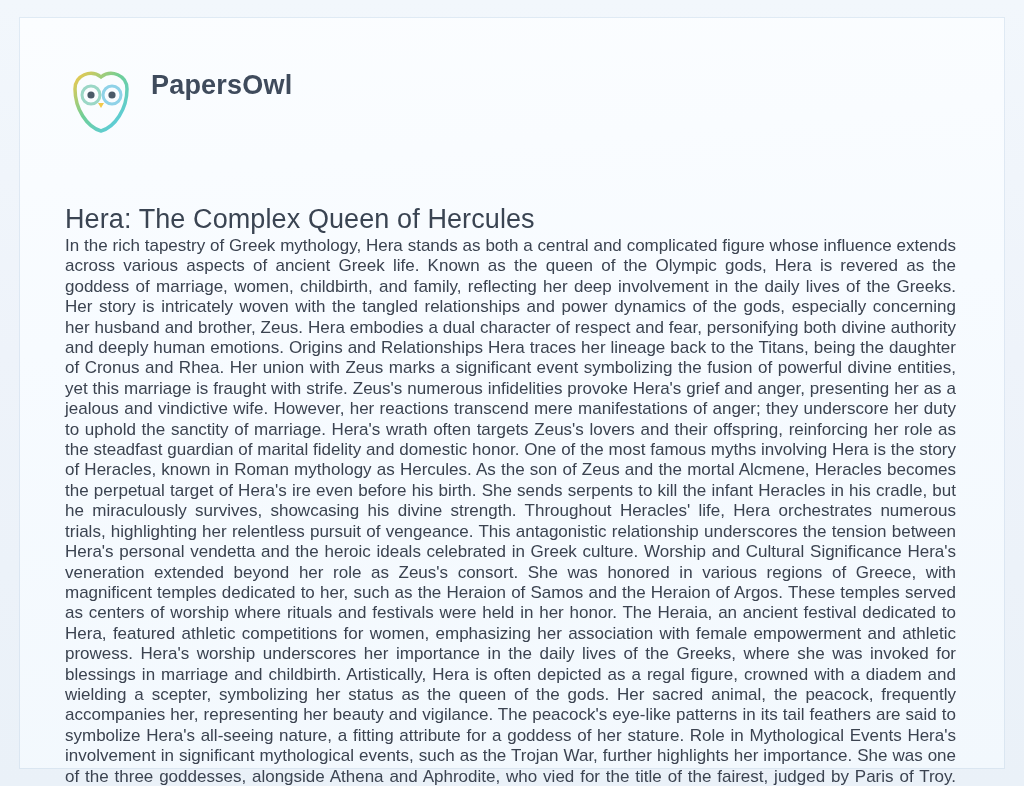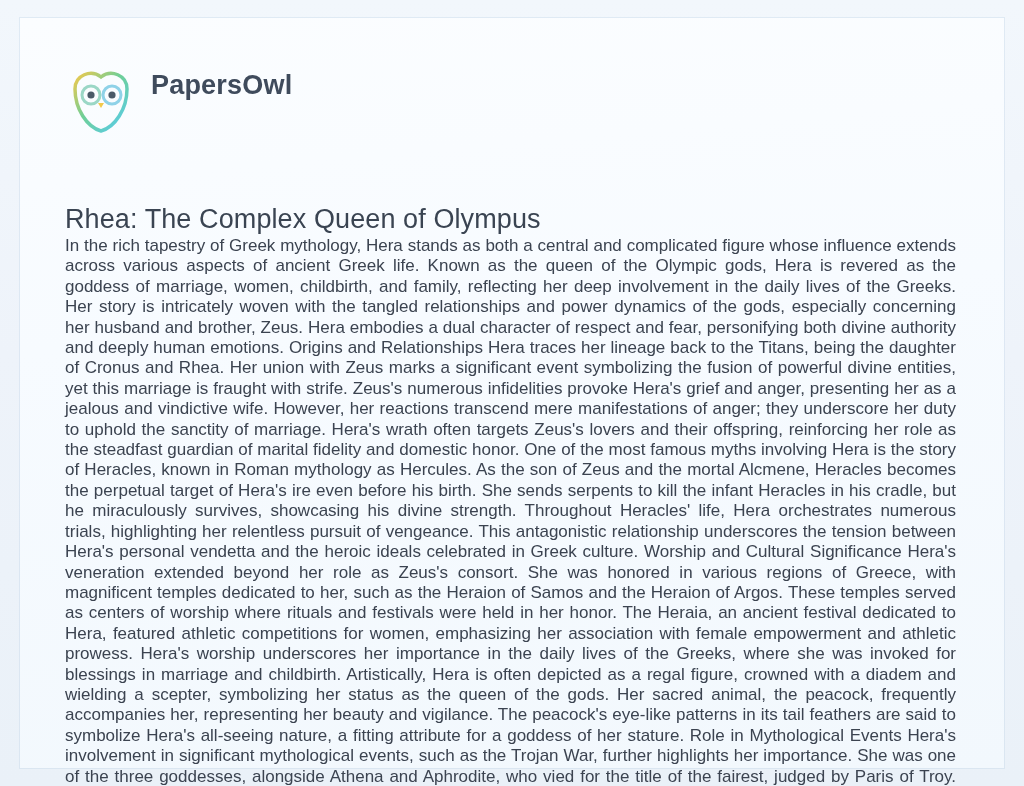--- a/index.html
+++ b/index.html
@@ -115,18 +115,18 @@
           <circle cx="26" cy="30" r="3.6" fill="#4b5a68"></circle>
           <circle cx="47" cy="30" r="3.6" fill="#4b5a68"></circle>
           <path d="M33 38 L36 43 L39 38 Z" fill="#f2c94c"></path>
         </svg>
       </div>
       <div class="brand-block">
         <div class="brand-name">PapersOwl</div>
       </div>
     </div>
 
-    <h1 class="doc-title">Rhea: The Complex Queen of Olympus</h1>
+    <h1 class="doc-title">Hera: The Complex Queen of Hercules</h1>
 
     <div class="doc-body">In the rich tapestry of Greek mythology, Hera stands as both a central and complicated figure whose influence extends across various aspects of ancient Greek life. Known as the queen of the Olympic gods, Hera is revered as the goddess of marriage, women, childbirth, and family, reflecting her deep involvement in the daily lives of the Greeks. Her story is intricately woven with the tangled relationships and power dynamics of the gods, especially concerning her husband and brother, Zeus. Hera embodies a dual character of respect and fear, personifying both divine authority and deeply human emotions. Origins and Relationships Hera traces her lineage back to the Titans, being the daughter of Cronus and Rhea. Her union with Zeus marks a significant event symbolizing the fusion of powerful divine entities, yet this marriage is fraught with strife. Zeus's numerous infidelities provoke Hera's grief and anger, presenting her as a jealous and vindictive wife. However, her reactions transcend mere manifestations of anger; they underscore her duty to uphold the sanctity of marriage. Hera's wrath often targets Zeus's lovers and their offspring, reinforcing her role as the steadfast guardian of marital fidelity and domestic honor. One of the most famous myths involving Hera is the story of Heracles, known in Roman mythology as Hercules. As the son of Zeus and the mortal Alcmene, Heracles becomes the perpetual target of Hera's ire even before his birth. She sends serpents to kill the infant Heracles in his cradle, but he miraculously survives, showcasing his divine strength. Throughout Heracles' life, Hera orchestrates numerous trials, highlighting her relentless pursuit of vengeance. This antagonistic relationship underscores the tension between Hera's personal vendetta and the heroic ideals celebrated in Greek culture. Worship and Cultural Significance Hera's veneration extended beyond her role as Zeus's consort. She was honored in various regions of Greece, with magnificent temples dedicated to her, such as the Heraion of Samos and the Heraion of Argos. These temples served as centers of worship where rituals and festivals were held in her honor. The Heraia, an ancient festival dedicated to Hera, featured athletic competitions for women, emphasizing her association with female empowerment and athletic prowess. Hera's worship underscores her importance in the daily lives of the Greeks, where she was invoked for blessings in marriage and childbirth. Artistically, Hera is often depicted as a regal figure, crowned with a diadem and wielding a scepter, symbolizing her status as the queen of the gods. Her sacred animal, the peacock, frequently accompanies her, representing her beauty and vigilance. The peacock's eye-like patterns in its tail feathers are said to symbolize Hera's all-seeing nature, a fitting attribute for a goddess of her stature. Role in Mythological Events Hera's involvement in significant mythological events, such as the Trojan War, further highlights her importance. She was one of the three goddesses, alongside Athena and Aphrodite, who vied for the title of the fairest, judged by Paris of Troy. Hera's promise to make Paris the ruler of Europe and Asia if he chose her illustrates her strategic mind and thirst for power. Although Paris ultimately awarded the golden apple to Aphrodite, Hera's participation set in motion the events leading to the Trojan War, where she fervently supported the Greeks against the Trojans. Hera's</div>
 
   </div>
 </div>
 
 </body></html>

